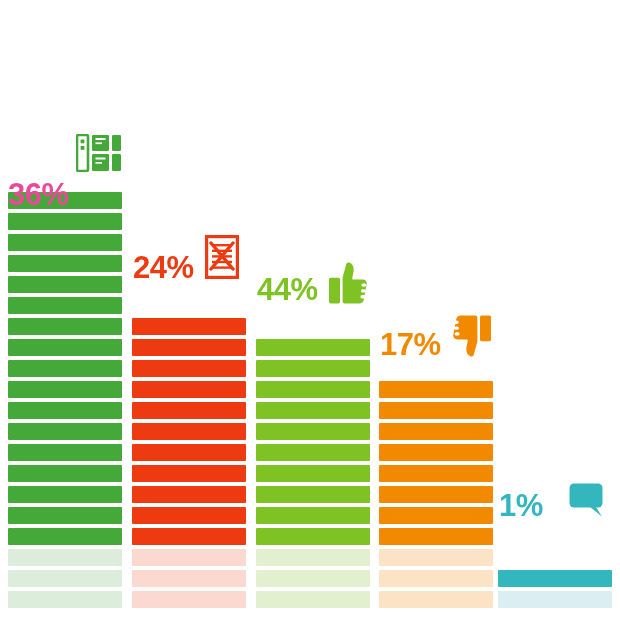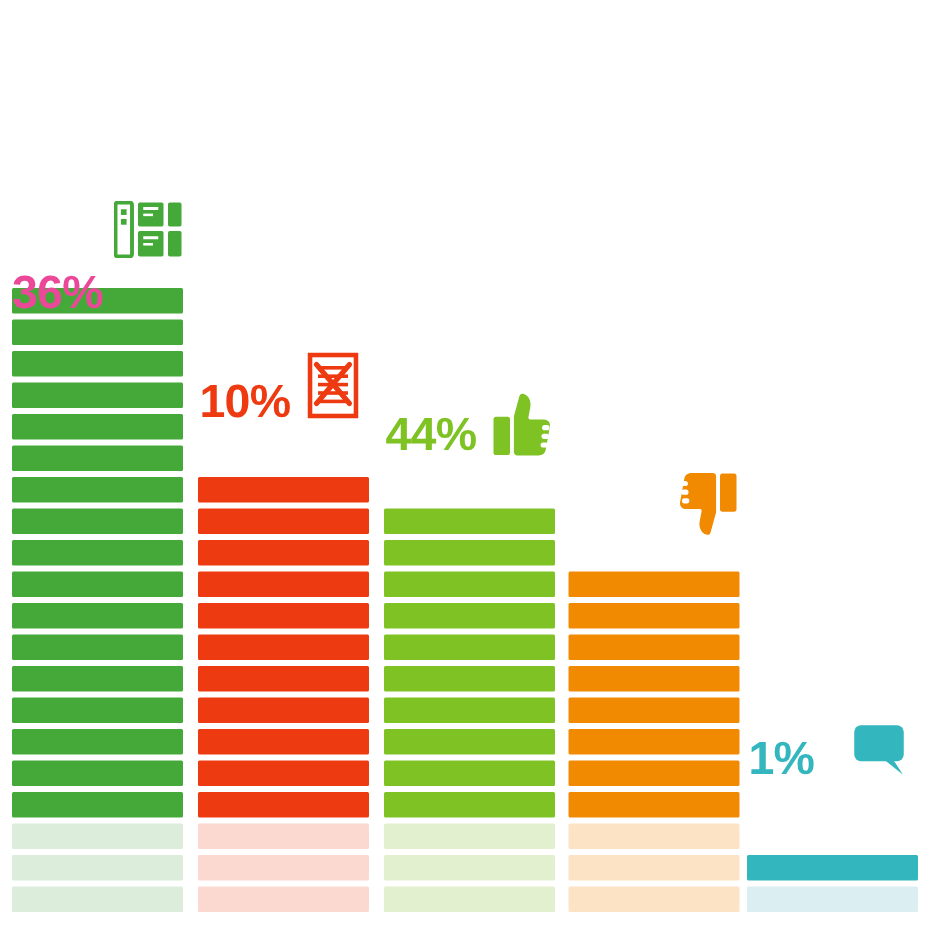--- a/index.html
+++ b/index.html
@@ -91,21 +91,21 @@
       <div class="segment" style="height: 17px; margin-bottom: 4px; background: rgb(238, 58, 16);"></div>
       <div class="segment" style="height: 17px; margin-bottom: 4px; background: rgb(238, 58, 16);"></div>
       <div class="segment" style="height: 17px; margin-bottom: 4px; background: rgb(238, 58, 16);"></div>
       <div class="segment" style="height: 17px; margin-bottom: 4px; background: rgb(238, 58, 16);"></div>
       <div class="segment" style="height: 17px; margin-bottom: 4px; background: rgb(238, 58, 16);"></div>
       <div class="segment" style="height: 17px; margin-bottom: 4px; background: rgb(238, 58, 16);"></div>
       <div class="segment" style="height: 17px; margin-bottom: 4px; background: rgb(251, 216, 208);"></div>
       <div class="segment" style="height: 17px; margin-bottom: 4px; background: rgb(251, 216, 208);"></div>
       <div class="segment" style="height: 17px; margin-bottom: 0px; background: rgb(251, 216, 208);"></div>
     </div>
-    <div class="label" style="left: 133px; top: 252px; color: rgb(238, 58, 16);">10%</div>
+    <div class="label" style="left: 133px; top: 252px; color: rgb(238, 58, 16);">24%</div>
     <div class="icon-wrap" style="left: 205px; top: 235px;">
       <svg width="34" height="44" viewBox="0 0 34 44" fill="none">
         <rect x="1.6" y="1.6" width="30.8" height="40.8" stroke="#ee3a10" stroke-width="3.2"></rect>
         <rect x="7" y="9" width="20" height="2.4" fill="#ee3a10"></rect>
         <rect x="7" y="14.6" width="20" height="2.4" fill="#ee3a10"></rect>
         <rect x="7" y="20.2" width="20" height="2.4" fill="#ee3a10"></rect>
         <rect x="7" y="25.8" width="20" height="2.4" fill="#ee3a10"></rect>
         <rect x="7" y="31.4" width="20" height="2.4" fill="#ee3a10"></rect>
         <path d="M6 8 L28 34" stroke="#ee3a10" stroke-width="3.4" stroke-linecap="round"></path>
         <path d="M28 8 L6 34" stroke="#ee3a10" stroke-width="3.4" stroke-linecap="round"></path>
@@ -142,20 +142,21 @@
       <div class="segment" style="height: 17px; margin-bottom: 4px; background: rgb(241, 138, 0);"></div>
       <div class="segment" style="height: 17px; margin-bottom: 4px; background: rgb(241, 138, 0);"></div>
       <div class="segment" style="height: 17px; margin-bottom: 4px; background: rgb(241, 138, 0);"></div>
       <div class="segment" style="height: 17px; margin-bottom: 4px; background: rgb(241, 138, 0);"></div>
       <div class="segment" style="height: 17px; margin-bottom: 4px; background: rgb(241, 138, 0);"></div>
       <div class="segment" style="height: 17px; margin-bottom: 4px; background: rgb(241, 138, 0);"></div>
       <div class="segment" style="height: 17px; margin-bottom: 4px; background: rgb(253, 227, 197);"></div>
       <div class="segment" style="height: 17px; margin-bottom: 4px; background: rgb(253, 227, 197);"></div>
       <div class="segment" style="height: 17px; margin-bottom: 0px; background: rgb(253, 227, 197);"></div>
     </div>
+    <div class="label" style="left: 380px; top: 329px; color: rgb(241, 138, 0);">17%</div>
     <div class="icon-wrap" style="left: 452px; top: 315px;">
       <svg width="40" height="42" viewBox="0 0 40 42" fill="none">
         <path d="M25.4 26.5 L25.4 2.5 C25.4 1.2 24.4 0.4 23.0 0.4 L9.0 0.4 C6.4 0.4 4.6 1.9 4.2 4.2 L1.4 19.6 C0.9 22.4 2.7 24.4 5.6 24.4 L14.4 24.4 C15.4 24.4 15.9 25.0 15.7 26.0 L14.4 32.8 C13.8 36.4 15.4 40.4 18.8 41.4 C20.4 41.9 21.4 41.2 21.8 39.6 L25.4 26.5 Z" fill="#f18a00"></path>
         <path d="M37.4 26.2 L29.6 26.2 C28.6 26.2 28.0 25.5 28.0 24.5 L28.0 2.4 C28.0 1.3 28.6 0.6 29.6 0.6 L37.4 0.6 C38.4 0.6 39.0 1.3 39.0 2.4 L39.0 24.5 C39.0 25.5 38.4 26.2 37.4 26.2 Z" fill="#f18a00"></path>
         <rect x="1.6" y="5.6" width="5" height="3.4" rx="1.7" fill="#ffffff"></rect>
         <rect x="2.0" y="11.4" width="5" height="3.4" rx="1.7" fill="#ffffff"></rect>
         <rect x="2.6" y="17.2" width="5" height="3.4" rx="1.7" fill="#ffffff"></rect>
       </svg>
     </div>
     <div class="bar-column" style="left: 498px; width: 114px; bottom: 12px;">

